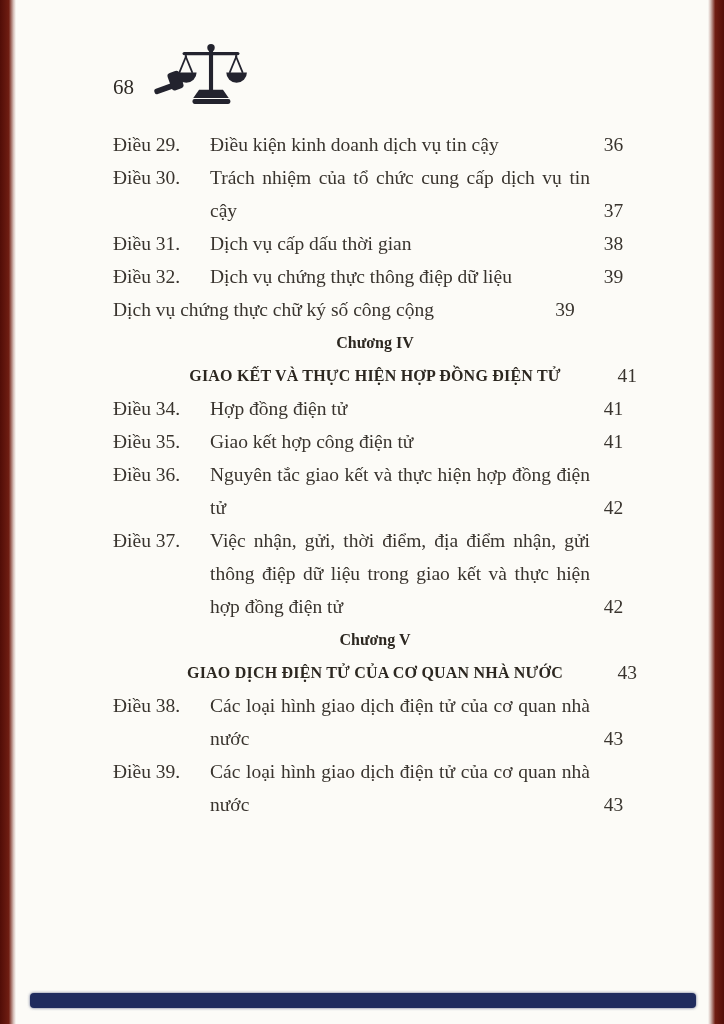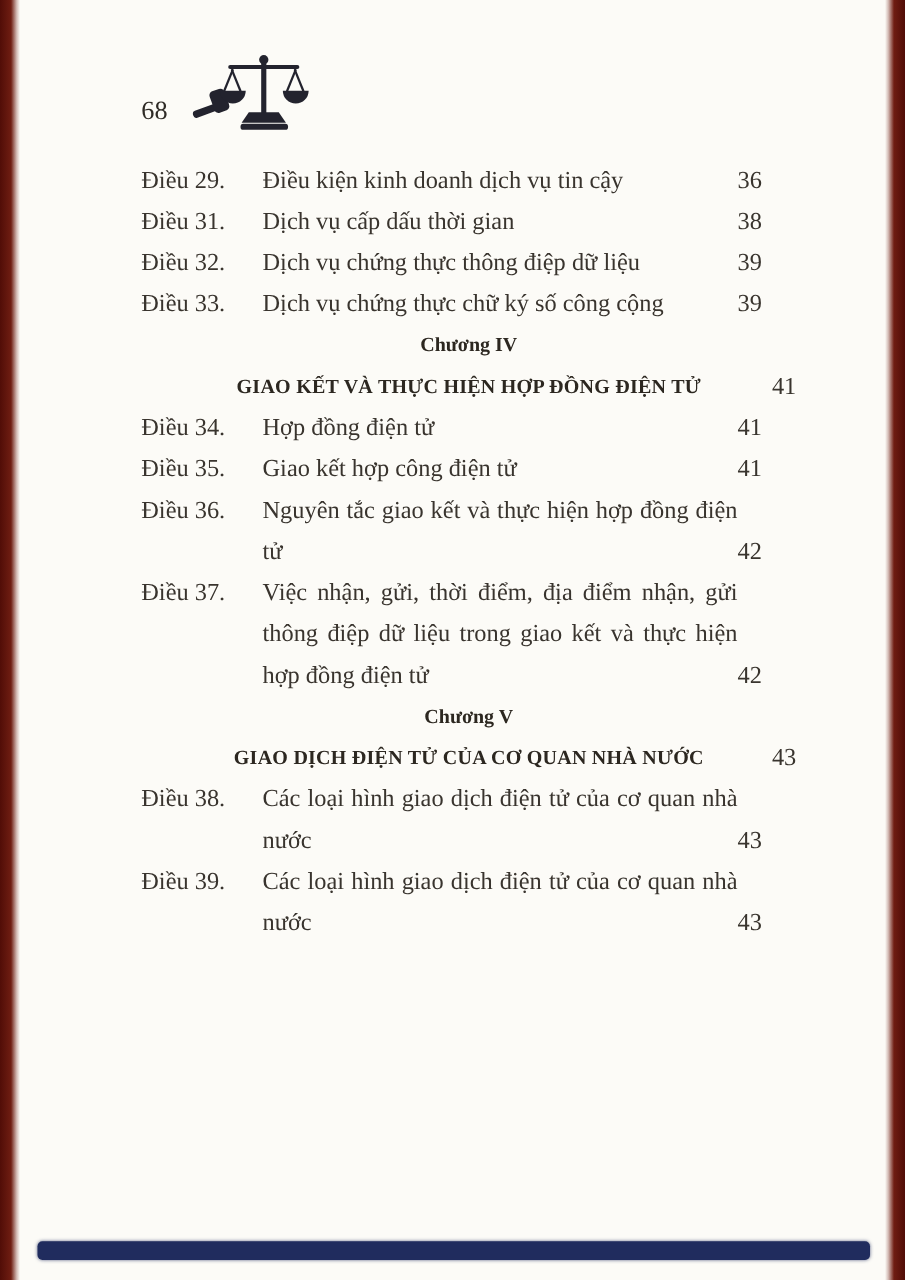--- a/index.html
+++ b/index.html
@@ -61,21 +61,21 @@
     position: absolute;
     top: 128px;
     left: 113px;
     width: 524px;
     font-size: 19.5px;
     line-height: 33px;
   }
   .row { display: flex; align-items: flex-start; }
   .lbl { width: 97px; flex: none; }
   .txt { width: 380px; flex: none; text-align: justify; }
-  .pg  { flex: 1; text-align: left; align-self: flex-end; }
+  .pg  { flex: 1; text-align: center; align-self: flex-end; }
   .chapter {
     text-align: center;
     font-weight: bold;
     color: #2c2720;
   }
   .kicker { font-size: 16px; }
   .ch-line { position: relative; }
   .ch-title {
     max-width: 460px;
     margin: 0 auto;
@@ -122,35 +122,39 @@
   </div>
 
   <div class="content">
 
     <div class="row">
       <span class="lbl">Điều 29.</span>
       <span class="txt">Điều kiện kinh doanh dịch vụ tin cậy</span>
       <span class="pg">36</span>
     </div>
 
+    <div class="row">
+      <span class="lbl">Điều 30.</span>
+      <span class="txt">Trách nhiệm của tổ chức cung cấp dịch vụ tin cậy</span>
+      <span class="pg">37</span>
+    </div>
 
     <div class="row">
       <span class="lbl">Điều 31.</span>
       <span class="txt">Dịch vụ cấp dấu thời gian</span>
       <span class="pg">38</span>
     </div>
 
     <div class="row">
       <span class="lbl">Điều 32.</span>
       <span class="txt">Dịch vụ chứng thực thông điệp dữ liệu</span>
       <span class="pg">39</span>
     </div>
 
     <div class="row">
-      <span class="lbl">Điều 33.</span>
       <span class="txt">Dịch vụ chứng thực chữ ký số công cộng</span>
       <span class="pg">39</span>
     </div>
 
     <div class="chapter">
       <div class="kicker">Chương IV</div>
       <div class="ch-line">
         <div class="ch-title">GIAO KẾT VÀ THỰC HIỆN HỢP ĐỒNG ĐIỆN TỬ</div>
         <span class="ch-pg">41</span>
       </div>

